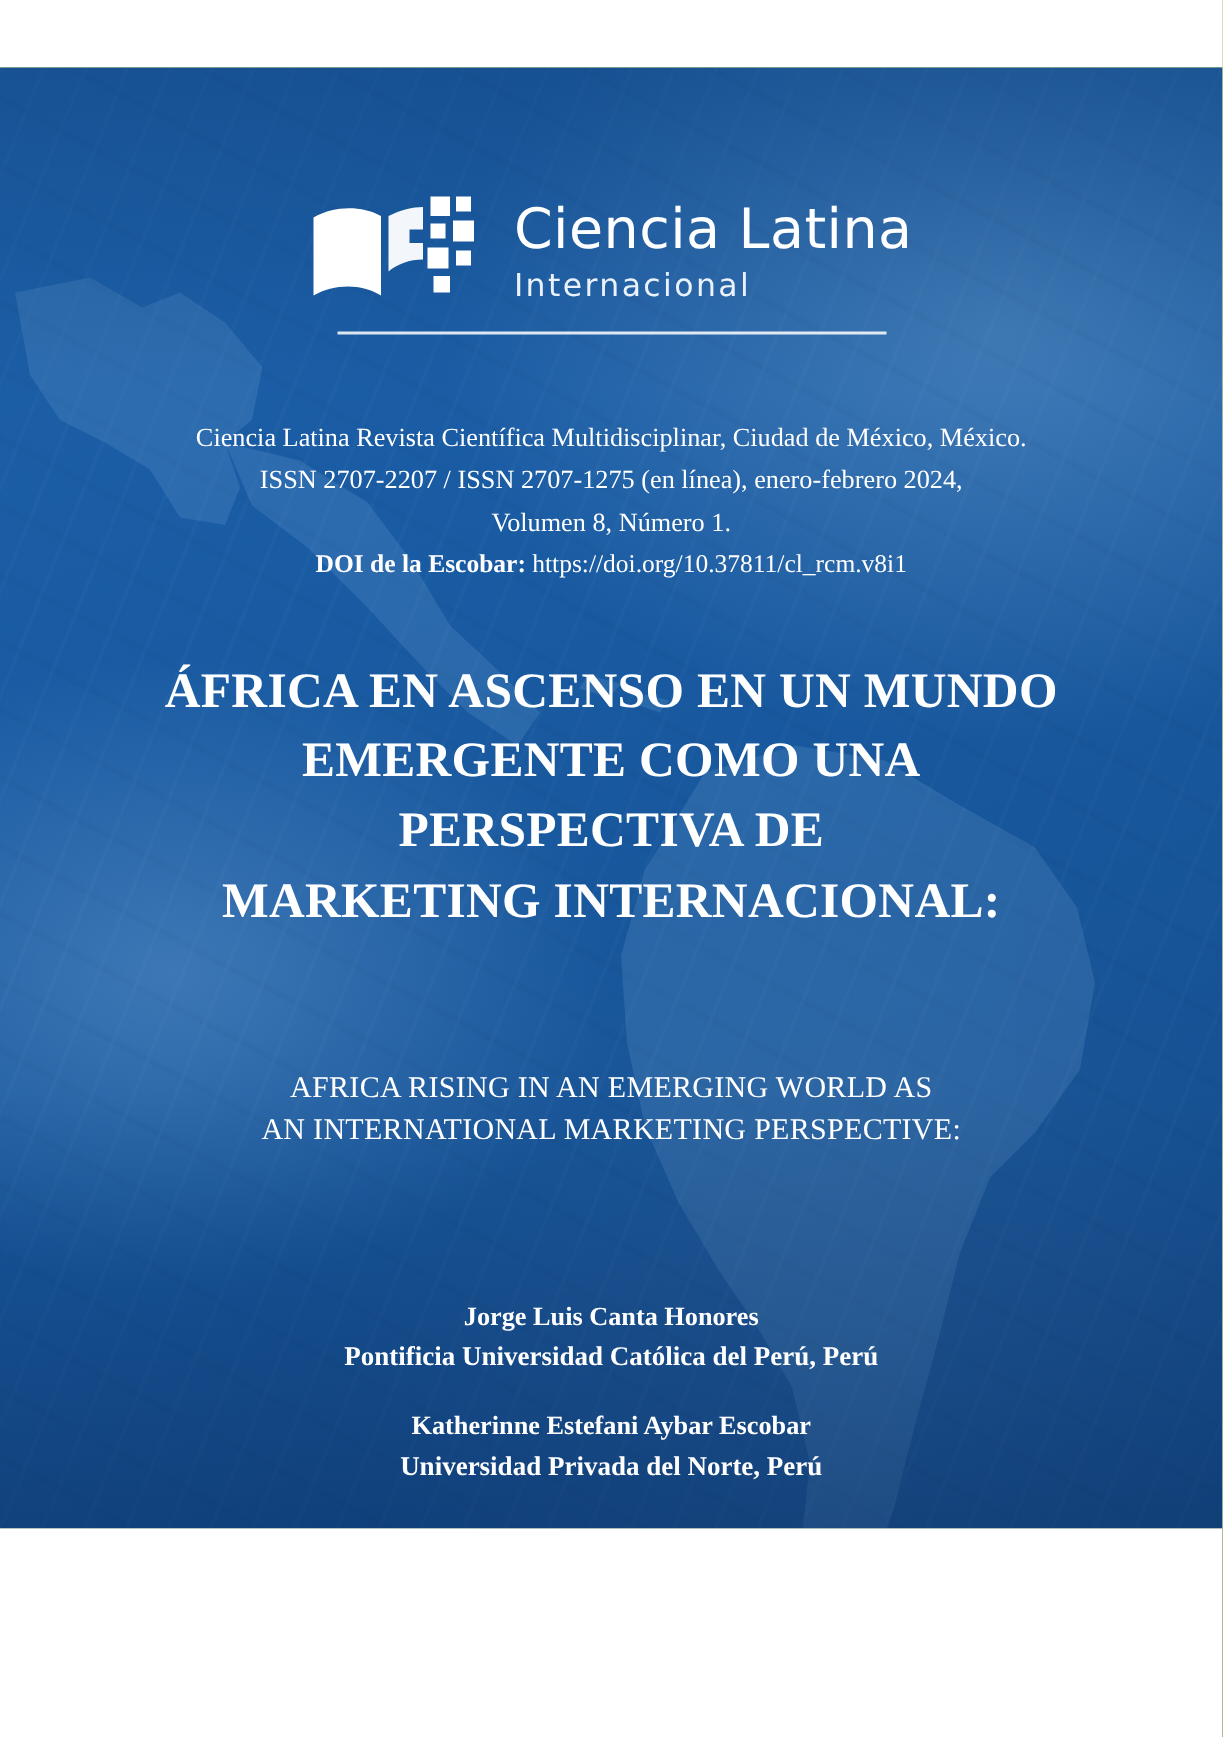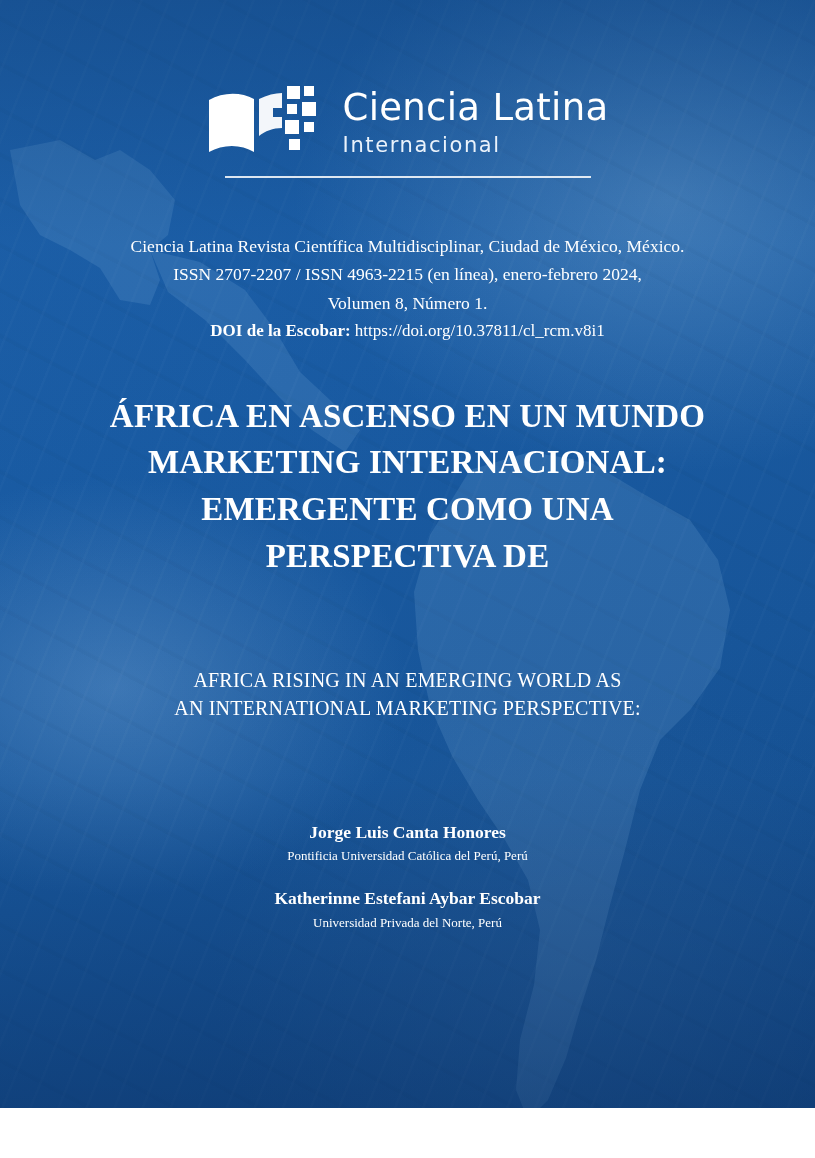--- a/index.html
+++ b/index.html
@@ -6,24 +6,25 @@
     margin: 0;
     padding: 0;
     background: #ffffff;
   }
   body {
     font-family: "Liberation Serif", serif;
   }
   .page {
     position: relative;
     width: 815px;
-    height: 1108px;
+    height: 974px;
     overflow: hidden;
     background: #4d7c0f;
     color: #ffffff;
+    margin-top: 45px;
   }
   
   .bg-photo {
     position: absolute;
     inset: 0;
     background:
       radial-gradient(ellipse 420px 300px at 14% 62%, rgba(96,150,205,0.55) 0%, rgba(96,150,205,0) 70%),
       radial-gradient(ellipse 520px 380px at 82% 18%, rgba(120,170,215,0.45) 0%, rgba(120,170,215,0) 72%),
       radial-gradient(ellipse 500px 420px at 70% 88%, rgba(40,95,155,0.55) 0%, rgba(40,95,155,0) 72%),
       linear-gradient(160deg, #1f63ad 0%, #1a5da6 35%, #18579c 65%, #134a89 100%);
@@ -119,22 +120,22 @@
     letter-spacing: 0.2px;
   }
   
   .authors { margin-top: 98px; }
   .author-name {
     font-size: 17.5px;
     font-weight: 700;
     line-height: 1.35;
   }
   .author-aff {
-    font-size: 13px;
-    font-weight: 400;
+    font-size: 18px;
+    font-weight: 700;
     line-height: 1.35;
     margin-top: 3px;
   }
   .author-block + .author-block { margin-top: 22px; }
 </style>
 </head>
 <body>
 
 <div class="page">
 
@@ -182,32 +183,32 @@
       <div class="logo-text">
         <div class="logo-title">Ciencia Latina</div>
         <div class="logo-sub">Internacional</div>
       </div>
     </div>
 
     <div class="logo-rule"></div>
 
     <div class="meta">
       <div>Ciencia Latina Revista Científica Multidisciplinar, Ciudad de México, México.</div>
-      <div>ISSN 2707-2207 / ISSN 4963-2215 (en línea), enero-febrero 2024,</div>
+      <div>ISSN 2707-2207 / ISSN 2707-1275 (en línea), enero-febrero 2024,</div>
       <div>Volumen 8, Número 1.</div>
       <div class="doi">
         <b>DOI de la Escobar:</b>
         <span>https://doi.org/10.37811/cl_rcm.v8i1</span>
       </div>
     </div>
 
     <div class="title-es">
       <div>ÁFRICA EN ASCENSO EN UN MUNDO</div>
+      <div>EMERGENTE COMO UNA PERSPECTIVA DE</div>
       <div>MARKETING INTERNACIONAL:</div>
-      <div>EMERGENTE COMO UNA PERSPECTIVA DE</div>
     </div>
 
     <div class="title-en">
       <div>AFRICA RISING IN AN EMERGING WORLD AS</div>
       <div>AN INTERNATIONAL MARKETING PERSPECTIVE:</div>
     </div>
 
     <div class="authors">
       <div class="author-block">
         <div class="author-name">Jorge Luis Canta Honores</div>

